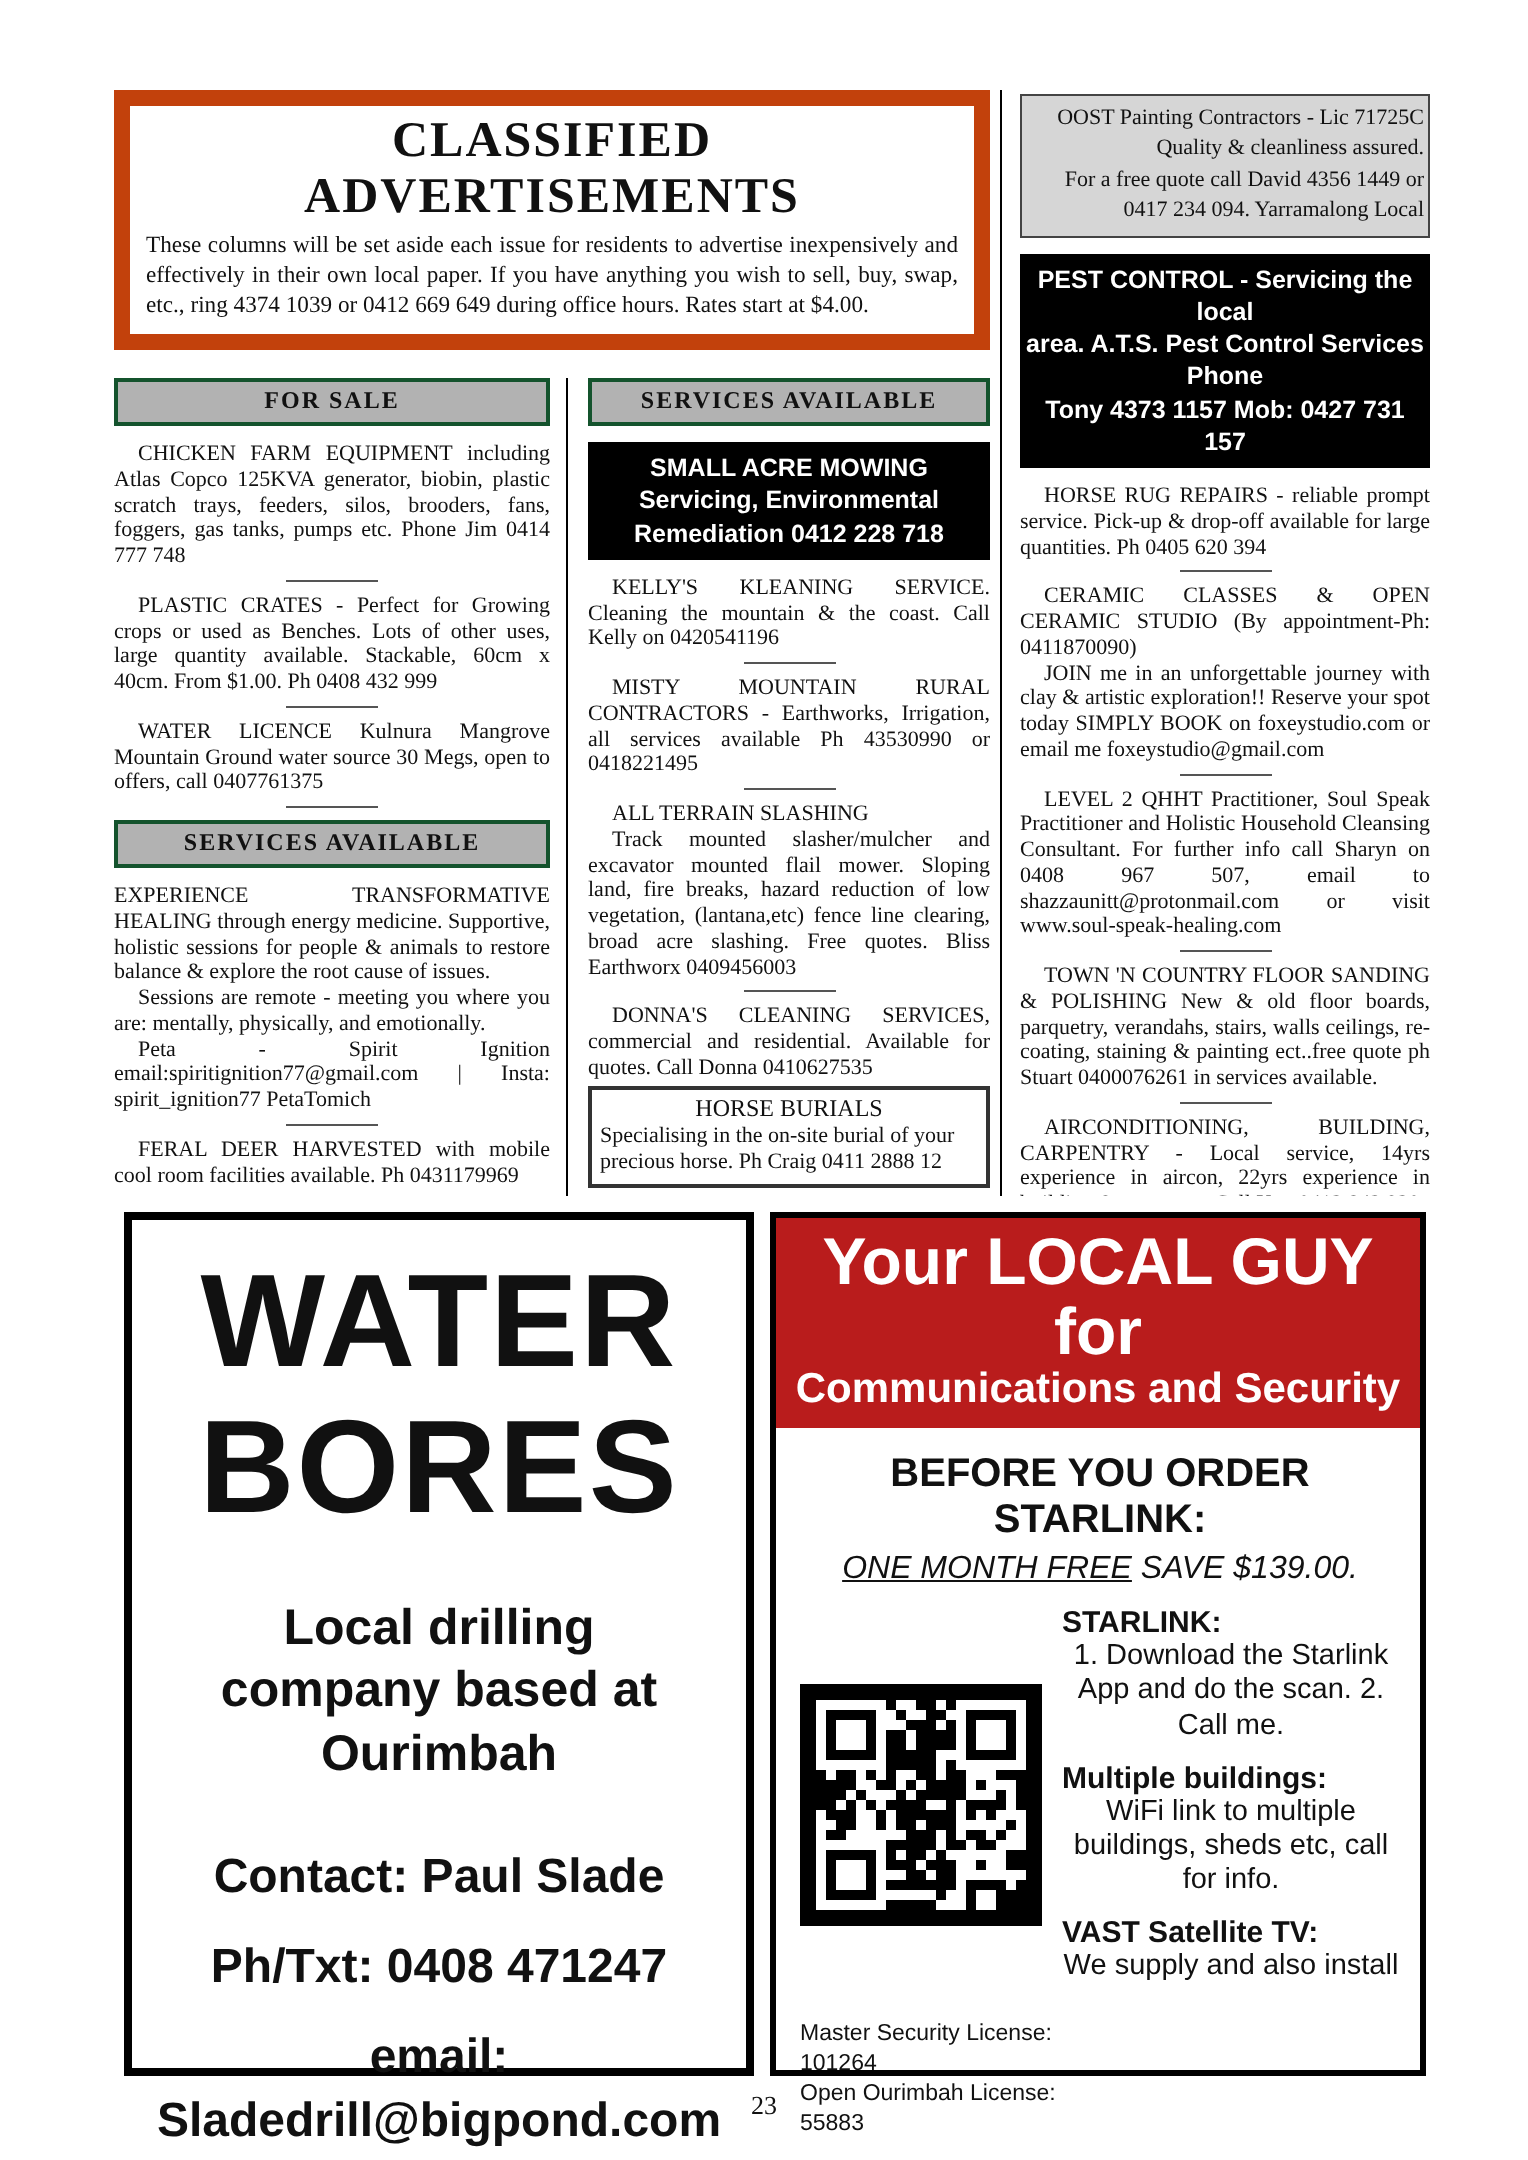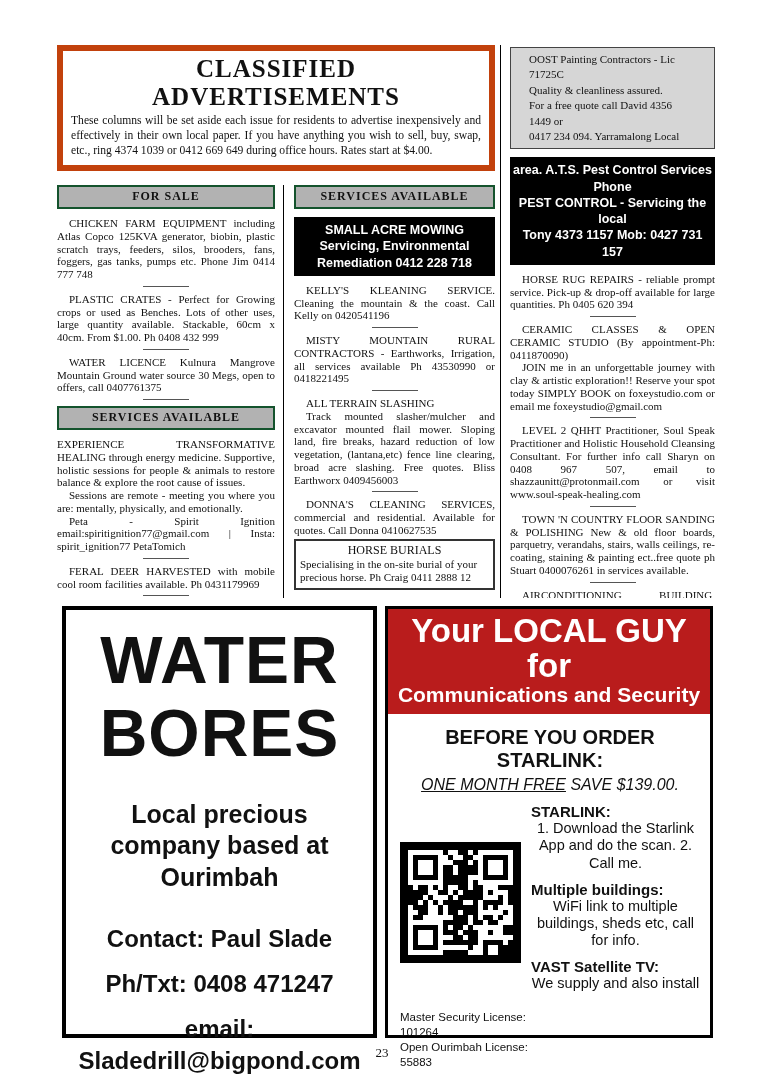--- a/index.html
+++ b/index.html
@@ -2,40 +2,40 @@
 <html><head>
 <meta charset="utf-8">
 <style>
   * { margin:0; padding:0; box-sizing:border-box; }
   html,body { width:764px; height:1080px; background:#fff; overflow:hidden; }
   body { font-family:"Liberation Serif", serif; color:#111; }
 
   
   .top { display:flex; padding:45px 49px 0 57px; height:598px; overflow:hidden; }
   .left-pair { width:438px; }
-  .masthead { border:6px solid #c2410c; padding:4px 8px 7px; }
+  .masthead { border:8px solid #c2410c; padding:4px 8px 7px; }
   .masthead h1 { font-size:25px; font-weight:bold; text-align:center; letter-spacing:1px; }
   .masthead p { font-size:11.6px; line-height:1.3; text-align:justify; margin-top:2px; }
   .pair { display:flex; margin-top:14px; }
   .colA { width:226px; padding-right:8px; }
   .colB { flex:1; border-left:1px solid #000; padding-left:10px; }
   .col3 { flex:1; border-left:1px solid #000; margin-left:5px; padding-left:9px; }
 
   .sec-header { background:#b2b2b2; border:2px solid #14532d; text-align:center;
                 font-weight:bold; font-size:12px; padding:2px 0 3px; letter-spacing:1px;
                 margin-bottom:8px; }
   .ad p { font-size:11px; line-height:1.16; text-align:justify; text-indent:12px; }
   .ad p.noindent { text-indent:0; }
   .adsep { width:46px; border-top:1px solid #555; margin:5px auto 6px; }
   .adbox { margin:2px 0 8px; }
   .adbox.blackbox { background:#000; color:#fff; font-family:"Liberation Sans", sans-serif;
                     font-weight:bold; font-size:12.5px; line-height:1.3; text-align:center;
                     padding:5px 3px; }
   .adbox.graybox { background:#d6d6d6; border:1px solid #444; font-size:11px; line-height:1.4;
-                   text-align:left; padding:4px 18px; }
+                   text-align:right; padding:4px 2px; }
   .adbox.borderbox { border:2px solid #333; padding:2px 4px 4px; }
   .bb-title { text-align:center; font-size:12px; }
   .bb-body { font-size:11px; line-height:1.2; text-align:left; }
 
   
   .bottom { display:flex; margin:8px 51px 0 62px; gap:8px; height:432px; }
 
   .wb-ad { width:315px; border:4px solid #000; background:#fff; text-align:center;
            font-family:"Liberation Sans", sans-serif; font-weight:bold; padding-top:14px; }
   .wb-big { font-size:66px; line-height:1.1; letter-spacing:1px; }
@@ -143,22 +143,22 @@
       </div>
     </div>
     <div class="col3">
         <div class="adbox graybox">
           <div>OOST Painting Contractors - Lic 71725C</div>
           <div>Quality &amp; cleanliness assured.</div>
           <div>For a free quote call David 4356 1449 or</div>
           <div>0417 234 094. Yarramalong Local</div>
         </div>
         <div class="adbox blackbox">
+          <div>PEST CONTROL - Servicing the local</div>
           <div>area. A.T.S. Pest Control Services Phone</div>
-          <div>PEST CONTROL - Servicing the local</div>
           <div>Tony 4373 1157 Mob: 0427 731 157</div>
         </div>
         <div class="ad">
           <p>HORSE RUG REPAIRS - reliable prompt service. Pick-up &amp; drop-off available for large quantities. Ph 0405 620 394</p>
         </div>
         <div class="adsep"></div>
         <div class="ad">
           <p>CERAMIC CLASSES &amp; OPEN CERAMIC STUDIO (By appointment-Ph: 0411870090)</p>
           <p>JOIN me in an unforgettable journey with clay &amp; artistic exploration!! Reserve your spot today SIMPLY BOOK on foxeystudio.com or email me foxeystudio@gmail.com</p>
         </div>
@@ -175,21 +175,21 @@
           <p>AIRCONDITIONING, BUILDING, CARPENTRY - Local service, 14yrs experience in aircon, 22yrs experience in building &amp; carpentry. Call Ken 0412 842 920</p>
         </div>
       </div>
   </div>
 
   <div class="bottom">
 
     <div class="wb-ad">
       <div class="wb-big">WATER</div>
       <div class="wb-big">BORES</div>
-      <div class="wb-tag">Local precious company based at Ourimbah</div>
+      <div class="wb-tag">Local drilling company based at Ourimbah</div>
       <div class="wb-contact">Contact: Paul Slade</div>
       <div class="wb-phone">Ph/Txt: 0408 471247</div>
       <div class="wb-email-label">email:</div>
       <div class="wb-email">Sladedrill@bigpond.com</div>
     </div>
 
     <div class="lg-ad">
       <div class="lg-header">
         <div class="lg-h1">Your LOCAL GUY for</div>
         <div class="lg-h2">Communications and Security</div>

